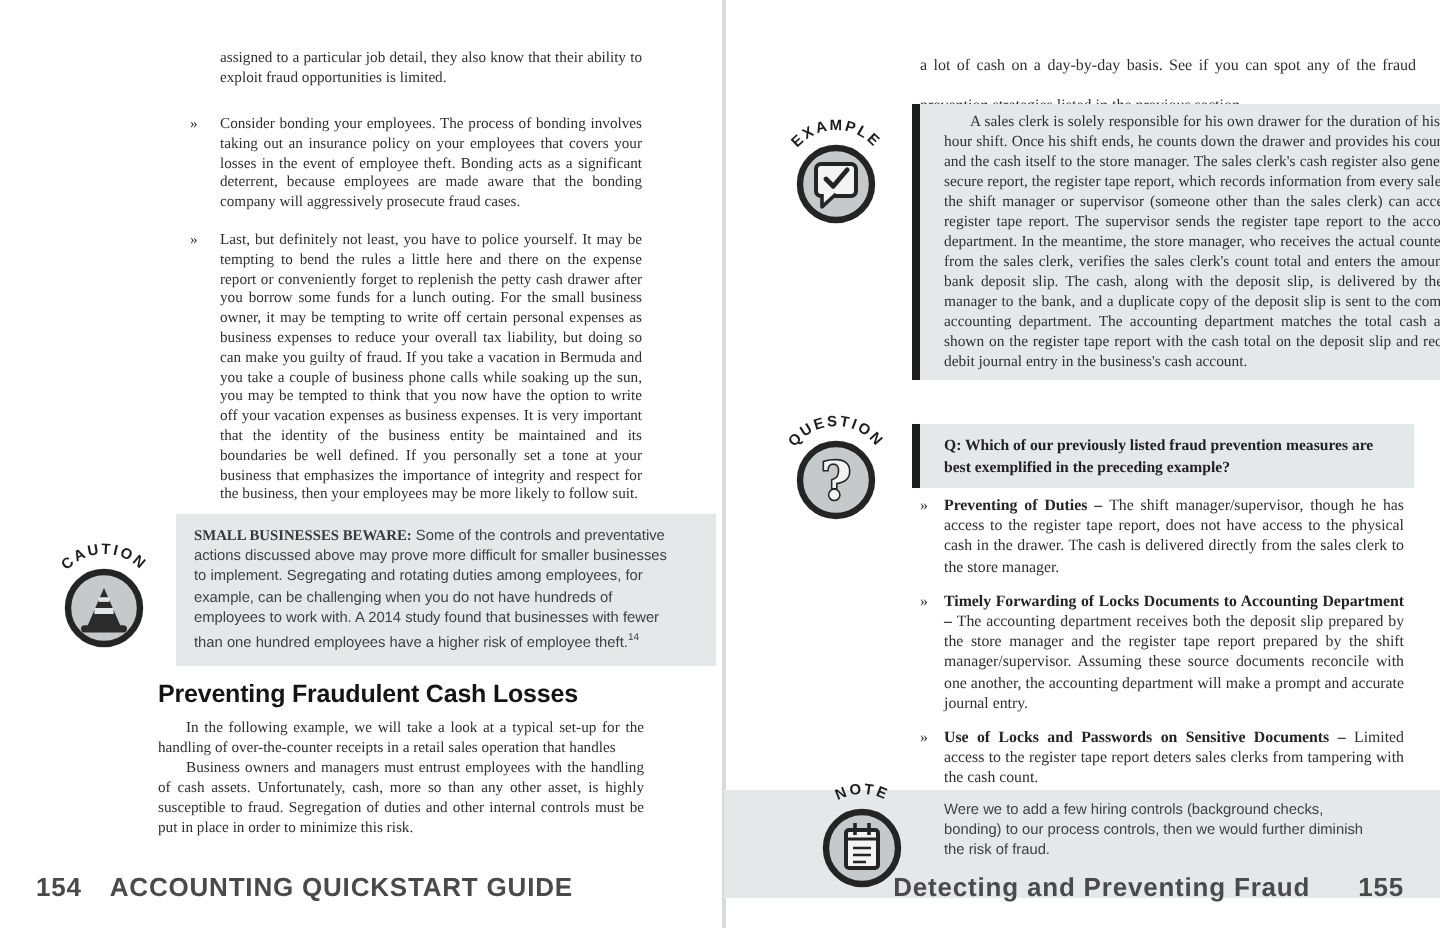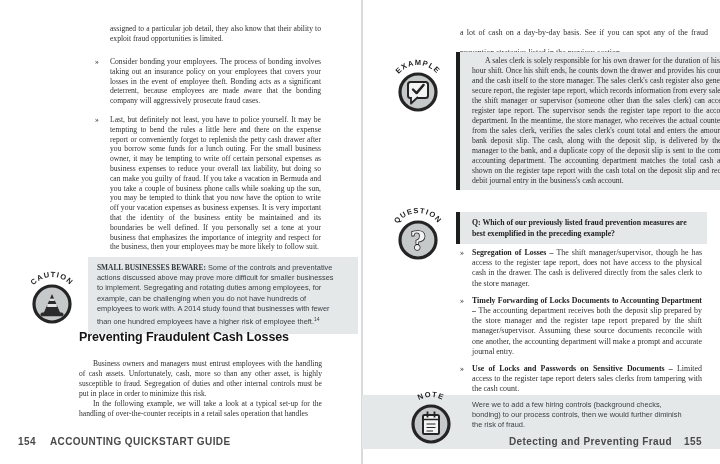--- a/index.html
+++ b/index.html
@@ -15,30 +15,30 @@
   
   #lp-continuation{left:110px;top:24px;width:211px;font-size:7.6px;line-height:9.9px;}
   #lp-bullets{left:95px;top:57px;width:226px;}
   .bullet{position:relative;margin:0 0 9px 0;padding-left:15px;font-size:7.6px;line-height:9.8px;}
   .bullet .mk{position:absolute;left:0;top:0;font-size:7.6px;}
   #beware-box{left:88px;top:257px;width:270px;background:#e5e8e9;
               padding:6px 20px 6px 9px;box-sizing:border-box;
               font-family:"Liberation Sans",sans-serif;font-size:7.4px;line-height:10.2px;color:#3d4143;}
   #beware-box b{color:#35393b;font-family:Liberation Serif, serif;}
   #beware-box sup{font-size:5px;}
-  #lp-heading{left:79px;top:330px;width:260px;font-family:"Liberation Sans",sans-serif;
+  #lp-heading{left:79px;top:340px;width:260px;font-family:"Liberation Sans",sans-serif;
               font-weight:bold;font-size:12.5px;color:#141414;letter-spacing:-0.1px;}
   #lp-paras{left:79px;top:359px;width:243px;font-size:7.6px;line-height:10px;}
   #lp-paras p{text-indent:14px;}
-  .footer{font-family:"Liberation Sans",sans-serif;font-size:10px;font-weight:bold;
+  .footer{font-family:"Liberation Sans",sans-serif;font-size:13px;font-weight:bold;
           color:#4a4a4a;letter-spacing:0.4px;}
   #lp-footer{left:18px;top:436px;}
   #lp-footer .pgnum{margin-right:14px;}
   #rp-footer{right:18px;top:436px;text-align:right;}
-  #rp-footer .pgnum{margin-left:12px;}
+  #rp-footer .pgnum{margin-left:24px;}
 
   
   #rp-intro{left:460px;top:23px;width:248px;font-size:8px;line-height:20px;}
   .callout{background:#e5e8e9;border-left:4px solid #1d1d1d;box-sizing:border-box;}
   #example-box{left:456px;top:52px;width:288px;padding:4px 4px 4px 12px;
                font-size:7.7px;line-height:10px;}
   #example-box p{text-indent:13px;}
   #question-box{left:456px;top:212px;width:251px;padding:5px 6px 5px 12px;
                 font-weight:bold;font-size:7.8px;line-height:11px;color:#222;}
   #rp-answers{left:460px;top:248px;width:242px;}
@@ -97,22 +97,22 @@
       </g>
     </svg>
 
     <div id="beware-box" class="abs">
       <b>SMALL BUSINESSES BEWARE:</b><span> Some of the controls and preventative actions discussed above may prove more difficult for smaller businesses to implement. Segregating and rotating duties among employees, for example, can be challenging when you do not have hundreds of employees to work with. A 2014 study found that businesses with fewer than one hundred employees have a higher risk of employee theft.</span><sup>14</sup>
     </div>
 
     <h1 id="lp-heading" class="abs" style="margin:0;">Preventing Fraudulent Cash Losses</h1>
 
     <div id="lp-paras" class="abs just">
+      <p>In the following example, we will take a look at a typical set-up for the handling of over-the-counter receipts in a retail sales operation that handles</p>
       <p>Business owners and managers must entrust employees with the handling of cash assets. Unfortunately, cash, more so than any other asset, is highly susceptible to fraud. Segregation of duties and other internal controls must be put in place in order to minimize this risk.</p>
-      <p>In the following example, we will take a look at a typical set-up for the handling of over-the-counter receipts in a retail sales operation that handles</p>
     </div>
 
     <div id="lp-footer" class="abs footer">
       <span class="pgnum">154</span><span>ACCOUNTING QUICKSTART GUIDE</span>
     </div>
   </div>
 
   <div>
 
     <p id="rp-intro" class="abs just">a lot of cash on a day-by-day basis. See if you can spot any of the fraud prevention strategies listed in the previous section.</p>
@@ -141,21 +141,21 @@
       </text>
       <circle class="badge-circle" cx="28" cy="46" r="18"></circle>
       <text class="qmark" x="28" y="55.5">?</text>
     </svg>
 
     <div id="question-box" class="abs callout">Q: Which of our previously listed fraud prevention measures are best exemplified in the preceding example?</div>
 
     <div id="rp-answers" class="abs">
       <div class="ans just">
         <span class="mk">»</span>
-        <b>Segregation of Losses – </b><span>The shift manager/supervisor, though he has access to the register tape report, does not have access to the physical cash in the drawer. The cash is delivered directly from the sales clerk to the store manager.</span>
+        <b>Preventing of Duties – </b><span>The shift manager/supervisor, though he has access to the register tape report, does not have access to the physical cash in the drawer. The cash is delivered directly from the sales clerk to the store manager.</span>
       </div>
       <div class="ans just">
         <span class="mk">»</span>
         <b>Timely Forwarding of Locks Documents to Accounting Department – </b><span>The accounting department receives both the deposit slip prepared by the store manager and the register tape report prepared by the shift manager/supervisor. Assuming these source documents reconcile with one another, the accounting department will make a prompt and accurate journal entry.</span>
       </div>
       <div class="ans just">
         <span class="mk">»</span>
         <b>Use of Locks and Passwords on Sensitive Documents – </b><span>Limited access to the register tape report deters sales clerks from tampering with the cash count.</span>
       </div>
     </div>

